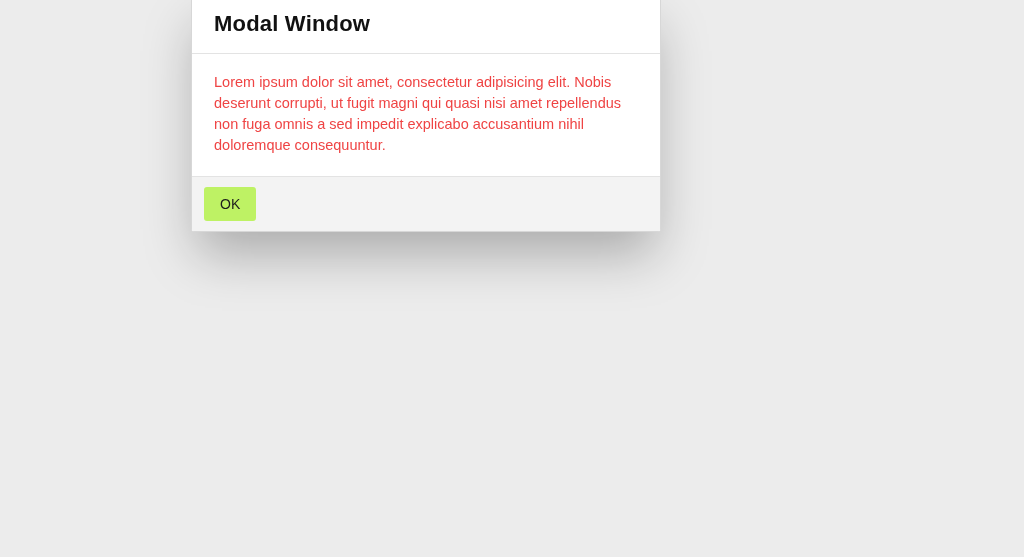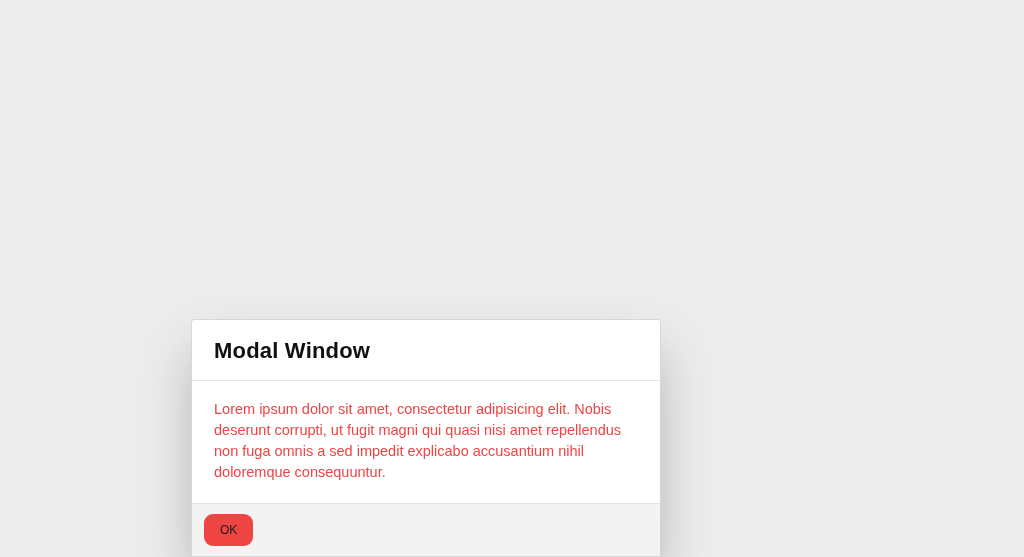--- a/index.html
+++ b/index.html
@@ -10,21 +10,21 @@
     height: 557px;
     background: #ececec;
     font-family: Arial, Helvetica, sans-serif;
     overflow: hidden;
   }
   .stage {
     width: 852px;
     height: 557px;
     position: relative;
     display: flex;
-    align-items: flex-end;
+    align-items: flex-start;
     justify-content: center;
   }
   .modal {
     width: 470px;
     background: #ffffff;
     border: 1px solid #d7d7d7;
     border-radius: 3px;
     box-shadow: 0 28px 50px -6px rgba(0,0,0,0.28);
     margin-top: -8px;
   }
@@ -45,25 +45,25 @@
     line-height: 1.45;
     color: #ef4444;
     border-bottom: 1px solid #e3e3e3;
   }
   .modal-body p { margin: 0; }
   .modal-footer {
     background: #f3f3f3;
     padding: 10px 12px;
   }
   .btn-ok {
-    background: #ef4444;
+    background: #bef264;
     border: none;
-    border-radius: 9px;
+    border-radius: 3px;
     padding: 9px 16px;
-    font-size: 12px;
+    font-size: 14px;
     color: #1d1d1d;
     cursor: pointer;
     font-family: inherit;
   }
 </style>
 </head>
 <body>
 
 <div class="stage">
   <div class="modal">

